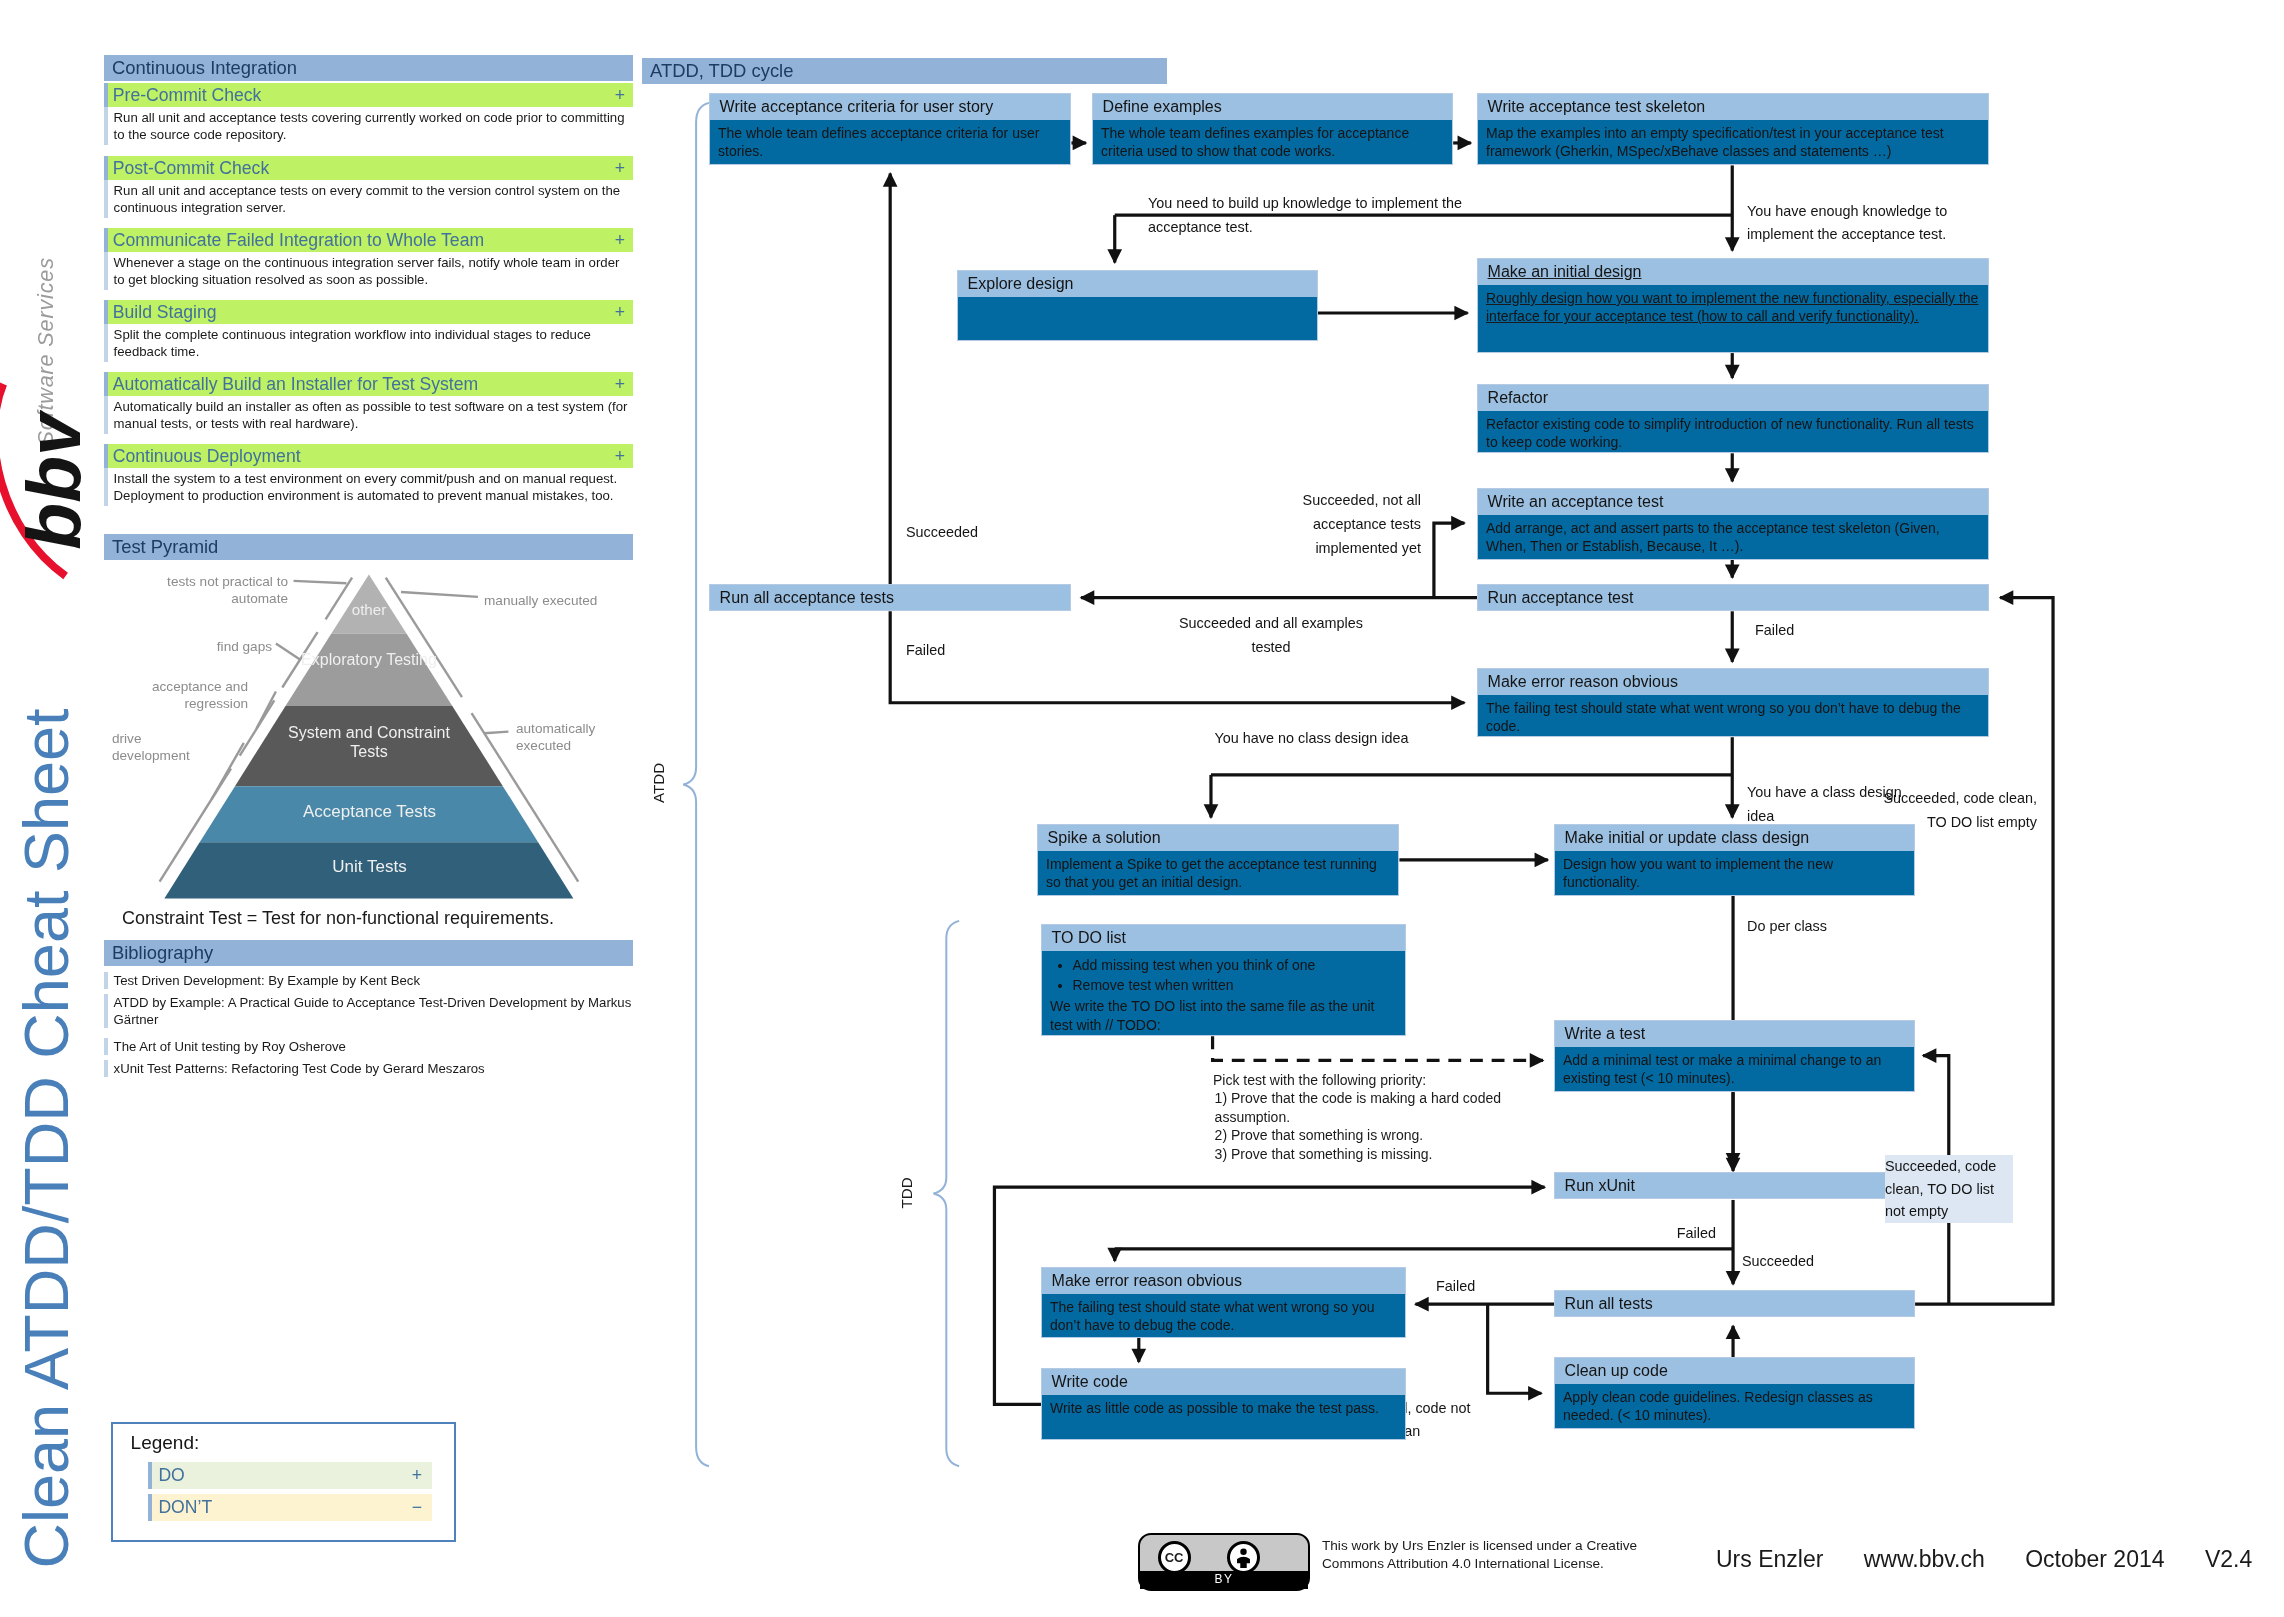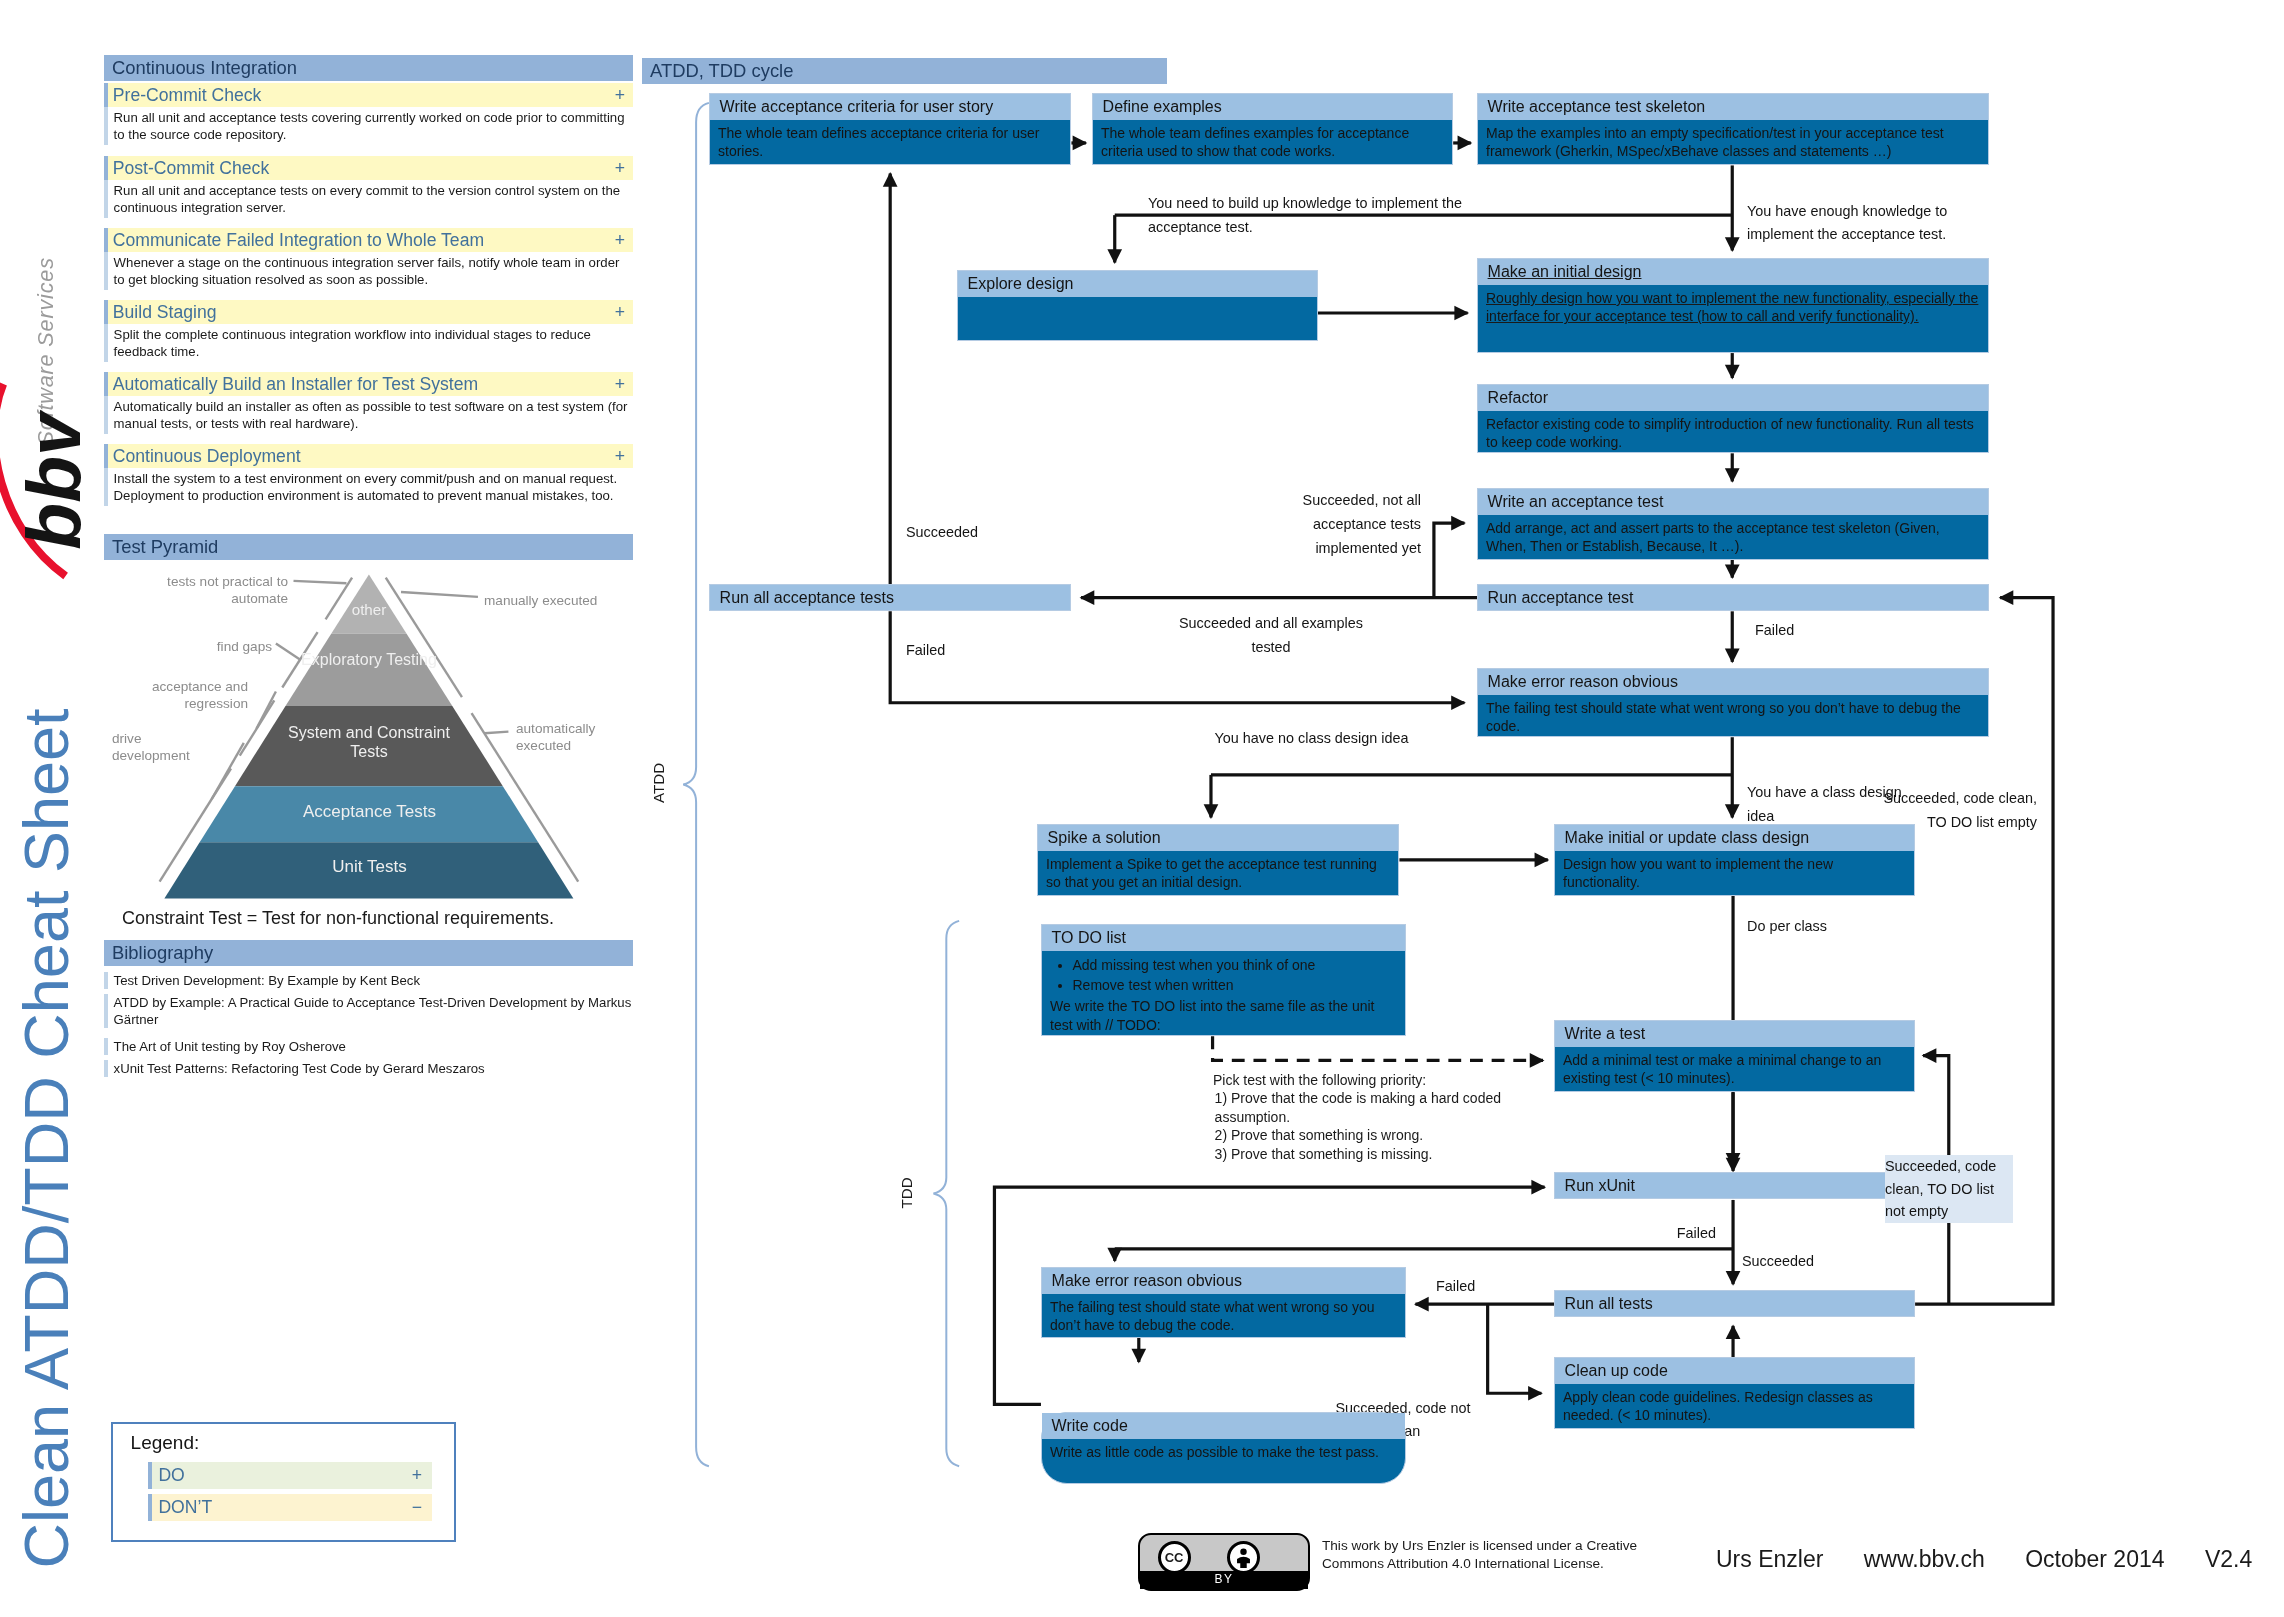--- a/index.html
+++ b/index.html
@@ -4,21 +4,21 @@
 <style>
   html,body{margin:0;padding:0;background:#fff;}
   .stage{position:relative;width:2284px;height:1618px;background:#fff;overflow:hidden;
          font-family:"Liberation Sans", sans-serif;color:#1a1a1a;}
   .abs{position:absolute;}
   
   .secbar{background:#92b2d8;color:#1f3c61;font-size:18.4px;line-height:26px;height:26px;
           padding-left:8px;box-sizing:border-box;}
   .sidewrap{left:104px;width:529px;}
   .si-h{display:flex;justify-content:space-between;align-items:center;height:24px;
-        background:#fef9c3;border-left:4px solid #92b2d8;color:#41719c;font-size:17.6px;
+        background:#bef264;border-left:4px solid #92b2d8;color:#41719c;font-size:17.6px;
         padding:0 8px 0 4.8px;box-sizing:border-box;}
   .si-b{border-left:4px solid #c2d5e8;font-size:13.2px;line-height:17px;color:#1a1a1a;
         padding:2.4px 3.2px 1.6px 5.6px;box-sizing:border-box;}
   .bib{border-left:4px solid #c2d5e8;font-size:13.2px;line-height:17px;padding-left:5.6px;box-sizing:border-box;}
   
   .pyl{color:#8c8c8c;font-size:13.6px;line-height:17px;}
   .bandl{color:#efefef;text-align:center;line-height:19px;}
   
   .legendbox{border:2.4px solid #4f81bd;background:#fff;box-sizing:border-box;}
   .lg-row{display:flex;justify-content:space-between;align-items:center;height:27px;
@@ -342,21 +342,21 @@
 
   <div class="abs flbl" style="left:1436px;top:1274px;">Failed</div>
 
   <div class="abs fcbox" style="left:1554px;top:1357px;width:361px;height:72px;">
     <div class="hd">Clean up code</div>
     <div class="bd">Apply clean code guidelines. Redesign classes as needed. (&lt; 10 minutes).</div>
   </div>
 
   <div class="abs flbl" style="left:1323px;top:1397px;width:160px;text-align:center;line-height:22.5px;">Succeeded, code not clean</div>
 
-  <div class="abs fcbox" style="left:1041px;top:1412px;width:365px;height:72px;border-radius:26px;">
+  <div class="abs fcbox" style="left:1041px;top:1368px;width:365px;height:72px;">
     <div class="hd">Write code</div>
     <div class="bd">Write as little code as possible to make the test pass.</div>
   </div>
 
   <div class="abs flbl" style="left:1885px;top:1155px;width:128px;text-align:left;background:#dce7f3;line-height:22.5px;">Succeeded, code clean, TO DO list not empty</div>
 
   <div class="abs ccbadge" style="left:1138px;top:1533px;width:172px;height:58px;border-radius:13px;">
     <div class="cccirc" style="left:17.6px;">CC</div>
     <div class="cccirc" style="left:87px;">
       <svg width="21" height="21" viewBox="0 0 26 26" style="margin-top:3.2px;">

